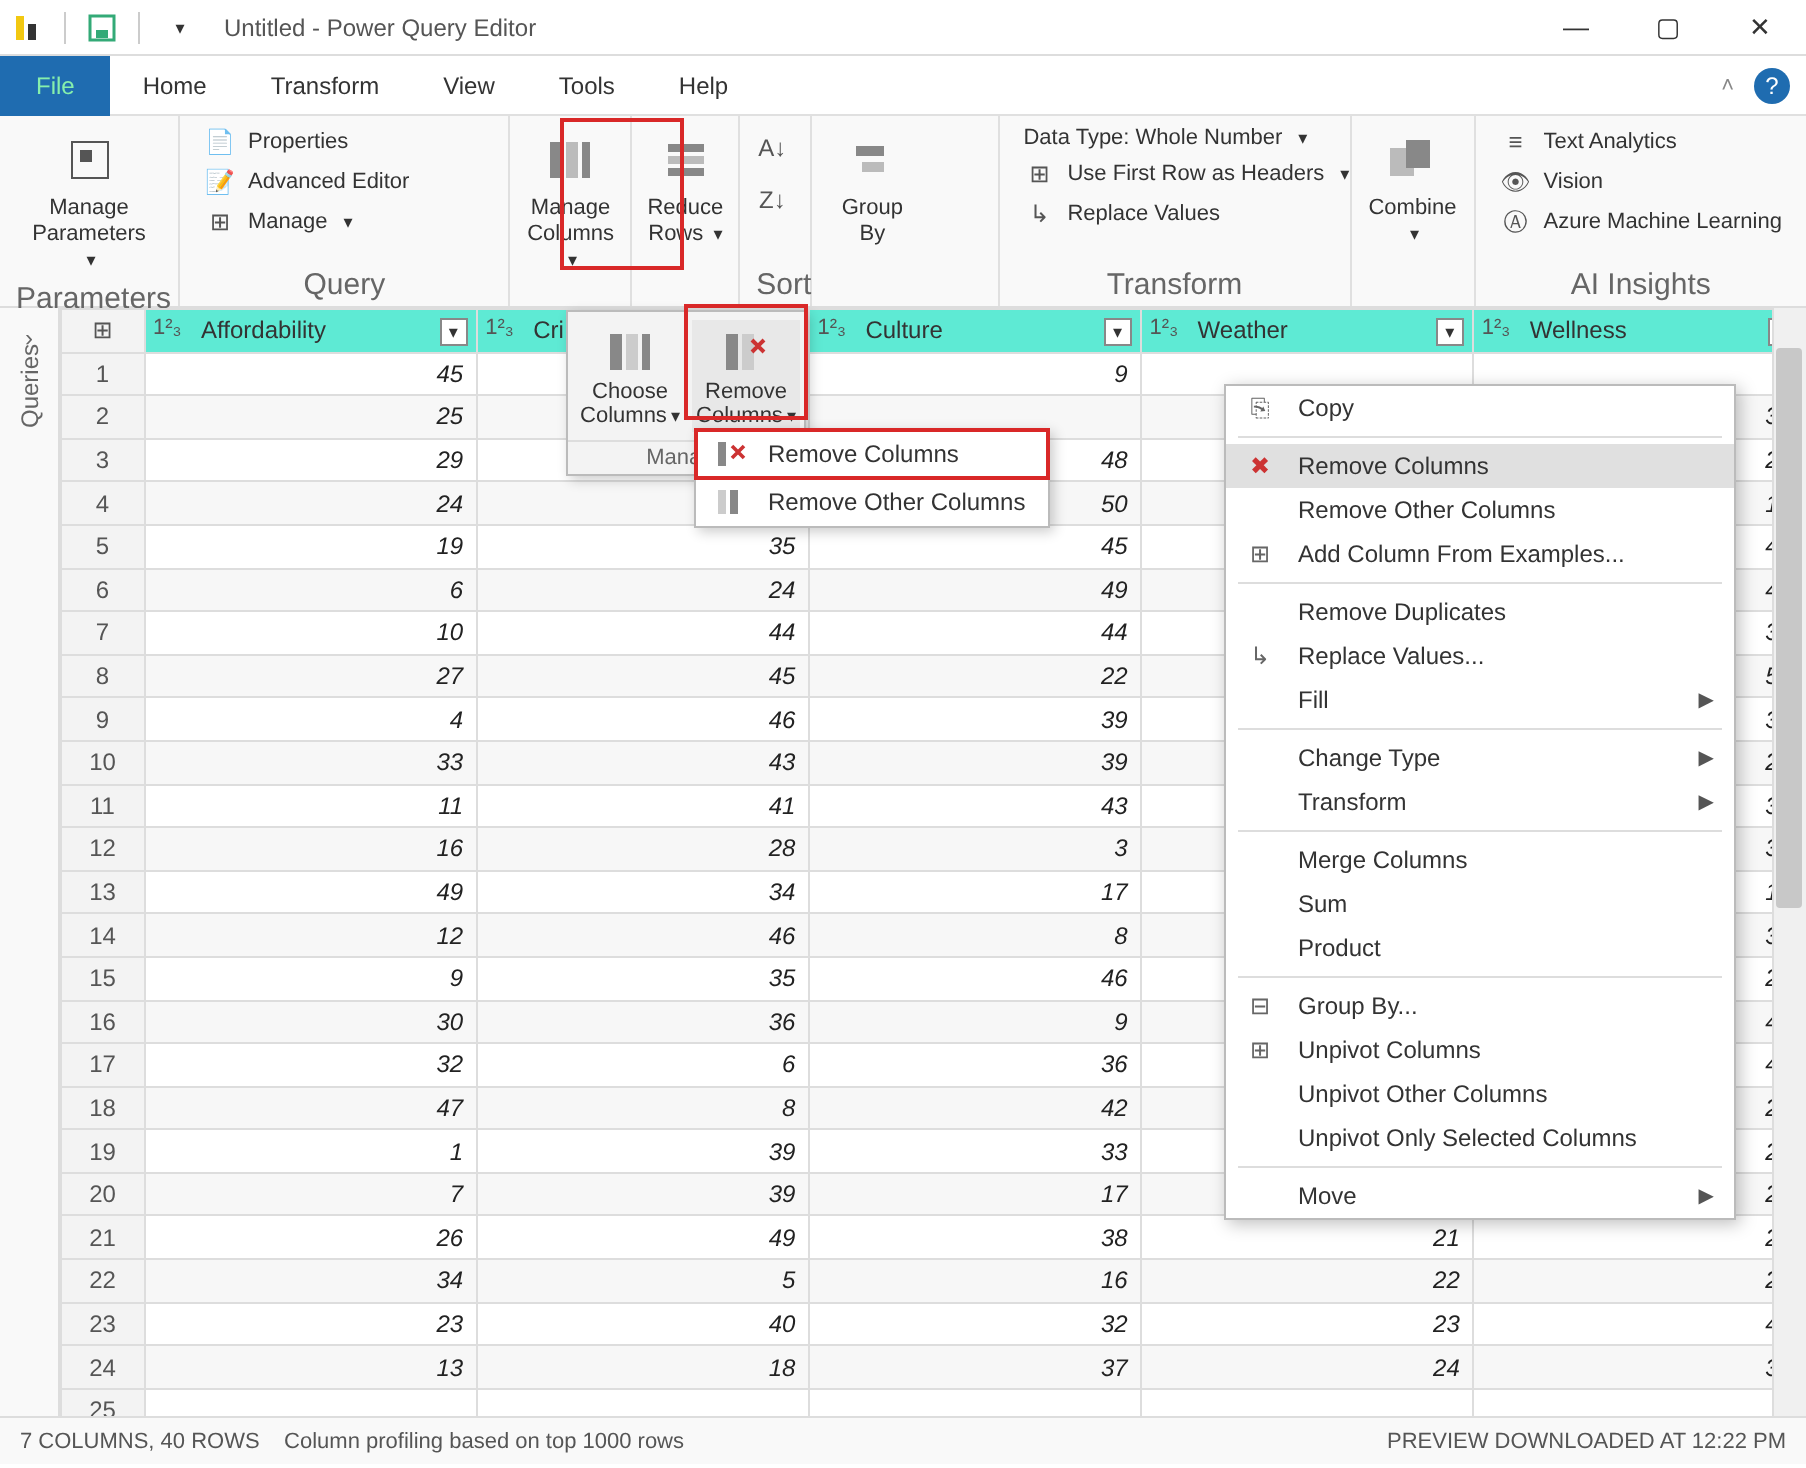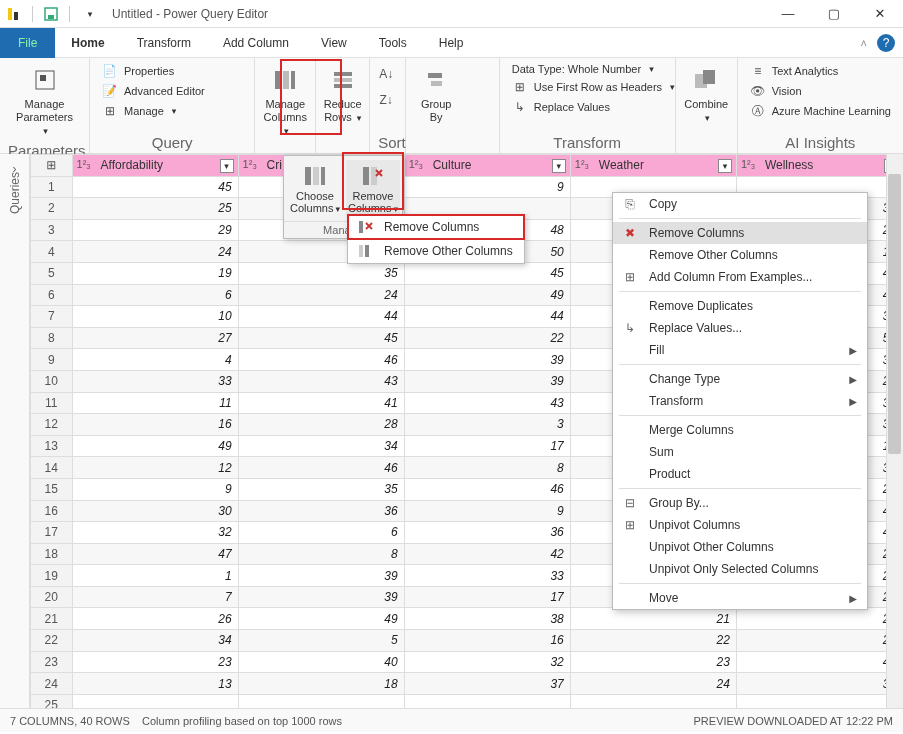--- a/index.html
+++ b/index.html
@@ -7,21 +7,21 @@
 .titlebar { height:28px; display:flex; align-items:center; background:#fff; border-bottom:1px solid #ddd; }
 .tb-icons { display:flex; align-items:center; padding:0 6px; gap:6px; }
 .tb-icon { width:16px; height:16px; display:flex; align-items:center; justify-content:center; font-size:12px; }
 .tb-sep { width:1px; height:16px; background:#ccc; margin:0 4px; }
 .tb-title { flex:1; padding-left:8px; font-size:12px; color:#555; }
 .wc { display:flex; }
 .wc-btn { width:46px; height:28px; display:flex; align-items:center; justify-content:center; font-size:13px; }
 .menubar { height:30px; display:flex; align-items:center; background:#fff; border-bottom:1px solid #e0e0e0; position:relative; }
 .file-tab { background:#1f6cb0; color:#86efac; padding:0 18px; height:30px; display:flex; align-items:center; }
 .m-item { padding:0 16px; height:30px; display:flex; align-items:center; color:#333; cursor:pointer; }
-.m-item.active { font-weight:700; }
+.m-item.active { font-weight:400; }
 .help-icon { width:18px; height:18px; border-radius:50%; background:#1f6cb0; color:#fff; display:flex; align-items:center; justify-content:center; font-size:12px; margin-right:8px; }
 .ribbon { height:96px; display:flex; background:#f9f9f9; border-bottom:1px solid #ddd; position:relative; }
 .rgroup { border-right:1px solid #e0e0e0; padding:4px 8px 2px; display:flex; flex-direction:column; justify-content:space-between; }
 .rgroup-label { text-align:center; color:#666; font-size:15px; padding-top:2px; }
 .rgroup-body { display:flex; align-items:flex-start; gap:8px; flex:1; }
 .bigbtn { display:flex; flex-direction:column; align-items:center; justify-content:flex-start; padding:2px 6px; text-align:center; min-width:40px; cursor:pointer; }
 .bigbtn-icon { width:32px; height:32px; display:flex; align-items:center; justify-content:center; font-size:20px; color:#444; }
 .bigbtn-label { font-size:11px; line-height:13px; margin-top:2px; }
 .smallstack { display:flex; flex-direction:column; gap:2px; }
 .smallbtn { display:flex; align-items:center; gap:6px; padding:1px 4px; font-size:11px; white-space:nowrap; cursor:pointer; }
@@ -29,21 +29,21 @@
 .redbox { border:2px solid #d92828; }
 .redbox-mc { position:absolute; left:280px; top:59px; width:62px; height:76px; pointer-events:none; z-index:5; }
 .content { display:flex; height:554px; position:relative; }
 .sidebar { width:30px; border-right:1px solid #ddd; position:relative; background:#f9f9f9; }
 .sidebar-label { position:absolute; left:8px; top:60px; transform:rotate(-90deg); transform-origin:left top; color:#666; font-size:12px; }
 .expander { font-size:12px; color:#666; text-align:center; padding-top:8px; }
 .grid-wrap { flex:1; overflow:hidden; position:relative; }
 table { border-collapse:collapse; width:100%; }
 th, td { border:1px solid #ddd; padding:2px 6px; font-size:12px; height:21.6px; }
 th.rownum { width:40px; background:#f3f3f3; text-align:center; color:#555; font-weight:normal; }
-th.colhead { background:#f9a8d4; text-align:left; font-weight:normal; position:relative; padding-left:28px; }
+th.colhead { background:#5eead4; text-align:left; font-weight:normal; position:relative; padding-left:28px; }
 .colhead .type-icon { position:absolute; left:4px; top:3px; font-size:11px; color:#555; }
 .colhead .dropdown { position:absolute; right:4px; top:4px; width:14px; height:14px; border:1px solid #888; background:#fff; font-size:9px; display:flex; align-items:center; justify-content:center; }
 td.rownum { background:#f3f3f3; text-align:center; color:#555; }
 td.val { text-align:right; font-style:italic; color:#222; }
 tr:nth-child(even) td.val { background:#f7f7f7; }
 .statusbar { height:24px; border-top:1px solid #ddd; background:#f9f9f9; display:flex; align-items:center; justify-content:space-between; padding:0 10px; font-size:11px; color:#555; }
 .dd-panel { position:absolute; background:#f3f3f3; border:1px solid #bbb; box-shadow:2px 2px 6px rgba(0,0,0,.2); z-index:10; }
 .dd-subribbon { left:283px; top:155px; width:120px; }
 .dd-subribbon .body { display:flex; padding:4px; gap:4px; }
 .dd-subribbon .label { text-align:center; font-size:11px; color:#666; border-top:1px solid #ddd; padding:2px 0; }
@@ -92,21 +92,20 @@
     <div class="wc-btn">―</div>
     <div class="wc-btn">▢</div>
     <div class="wc-btn">✕</div>
   </div>
 </div>
 
 <div class="menubar">
   <div class="file-tab">File</div>
   <div class="m-item active">Home</div>
   <div class="m-item">Transform</div>
-  <div class="m-item">Add Column</div>
   <div class="m-item">View</div>
   <div class="m-item">Tools</div>
   <div class="m-item">Help</div>
   <div style="flex:1"></div>
   <span style="color:#888;margin-right:10px;font-size:11px">˄</span>
   <div class="help-icon">?</div>
 </div>
 
 <div class="ribbon">
   <div class="rgroup" style="width:90px">

